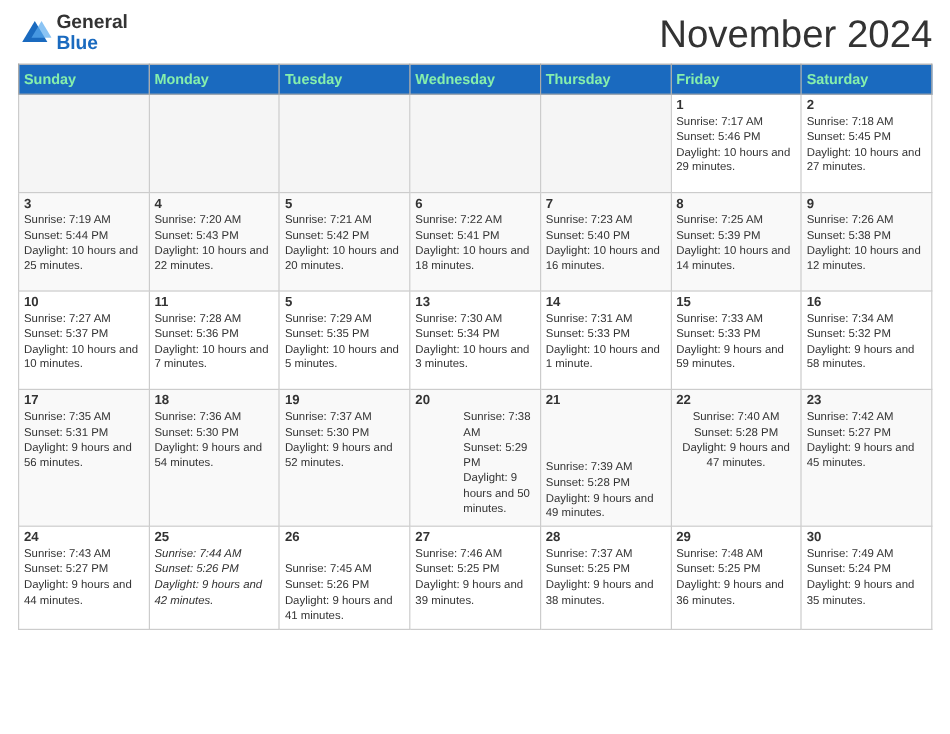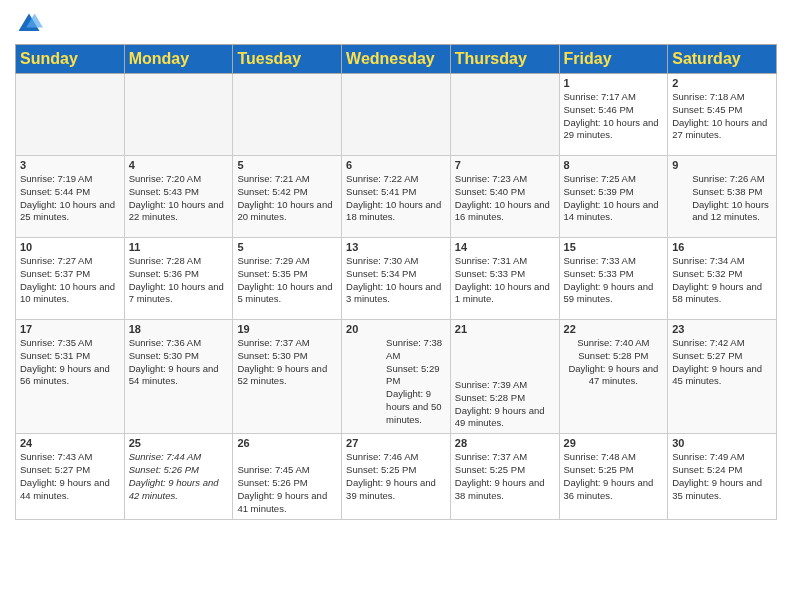--- a/index.html
+++ b/index.html
@@ -58,24 +58,24 @@
       font-size: 14px;
       color: #555;
     }
     .calendar {
       width: 100%;
       border-collapse: collapse;
       table-layout: fixed;
     }
     .calendar th {
       background: #1a6abf;
-      color: #fde047;
+      color: #86efac;
       text-align: left;
       padding: 5px 4px;
-      font-size: 16px;
+      font-size: 12px;
       font-weight: bold;
       border: 1px solid #aaa;
       margin-top: 32px;
     }
     .calendar td {
       vertical-align: top;
       padding: 3px 4px;
       border: 1px solid #ccc;
       font-size: 9.5px;
       color: #333;
@@ -101,22 +101,27 @@
 </head>
 <body>
 
 <div class="page">
   <div class="header">
     <div class="logo">
       <svg class="logo-icon" viewBox="0 0 40 40">
         <polygon points="20,5 35,30 5,30" fill="#1a6abf"></polygon>
         <polygon points="28,5 40,25 16,25" fill="#5aabf0" opacity="0.7"></polygon>
       </svg>
+      <div class="logo-text">
+        <span class="logo-general">General</span>
+        <span class="logo-blue">Blue</span>
+      </div>
     </div>
     <div class="title-block">
+      <div class="month-title">November 2024</div>
     </div>
   </div>
 
   <table class="calendar">
     <thead>
       <tr id="header-row">
           <th>Sunday</th>
           <th>Monday</th>
           <th>Tuesday</th>
           <th>Wednesday</th>
@@ -177,21 +182,21 @@
 Daylight: 10 hours and 16 minutes.</div>
           </td>
           <td>
             <span class="day-num">8</span>
             <div class="day-info" style="white-space: pre-line;">Sunrise: 7:25 AM
 Sunset: 5:39 PM
 Daylight: 10 hours and 14 minutes.</div>
           </td>
           <td>
             <span class="day-num">9</span>
-            <div class="day-info" style="white-space: pre-line; margin-left: 20px;">Sunrise: 7:26 AM
+            <div class="day-info" style="white-space: pre-line;">Sunrise: 7:26 AM
 Sunset: 5:38 PM
 Daylight: 10 hours and 12 minutes.</div>
           </td>
         </tr>
         <tr>
           <td>
             <span class="day-num">10</span>
             <div class="day-info" style="white-space: pre-line;">Sunrise: 7:27 AM
 Sunset: 5:37 PM
 Daylight: 10 hours and 10 minutes.</div>

